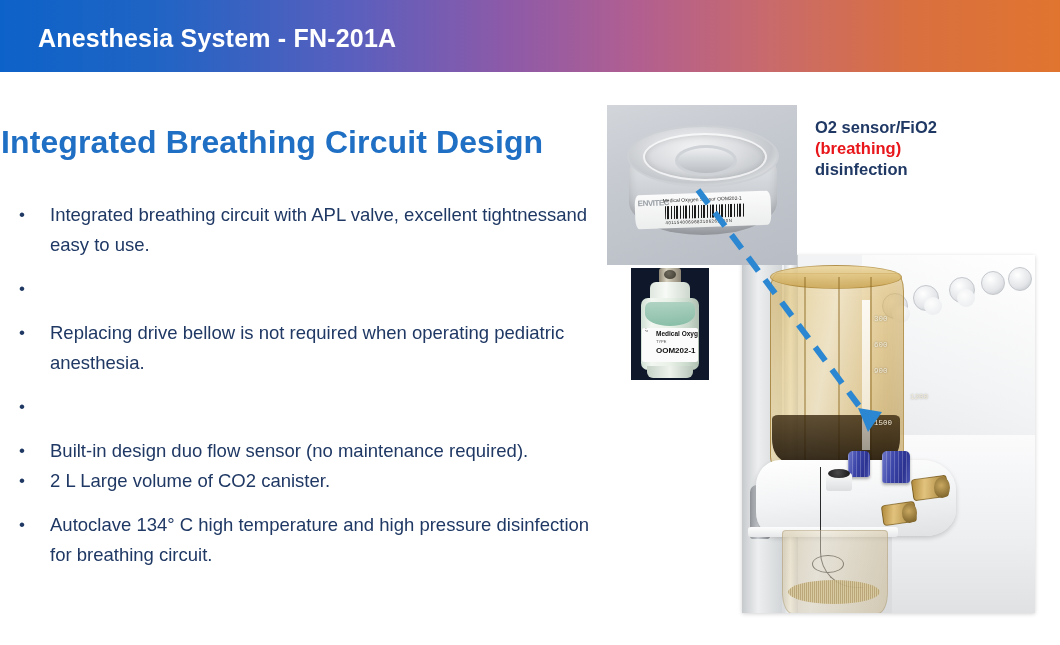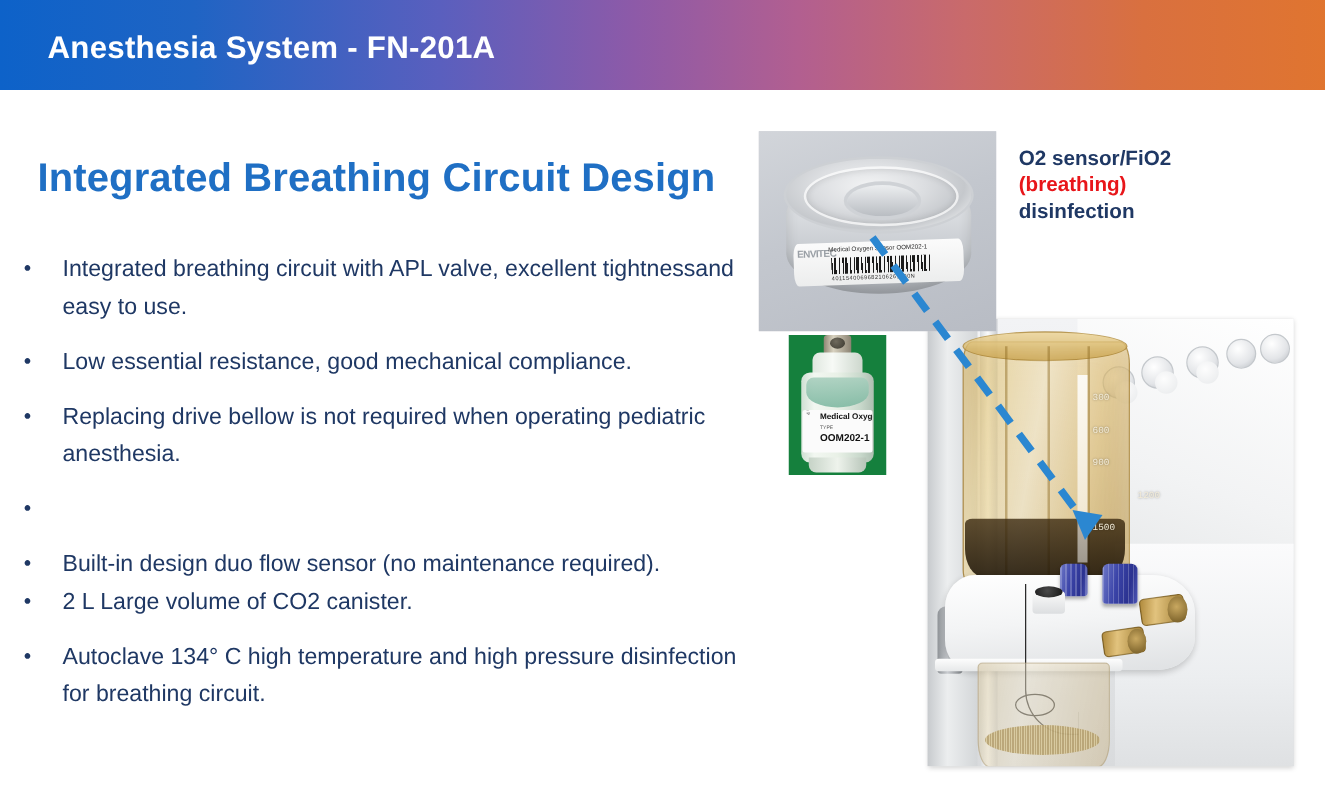--- a/index.html
+++ b/index.html
@@ -39,21 +39,21 @@
     color: #ffffff;
     font-size: 25px;
     font-weight: bold;
     letter-spacing: 0.2px;
     white-space: nowrap;
   }
 
   
   #main-heading {
     position: absolute;
-    left: 30px;
+    left: 1px;
     top: 124px;
     color: #1f6fc4;
     font-size: 32px;
     font-weight: bold;
     letter-spacing: 0.1px;
     white-space: nowrap;
   }
 
   
   #bullet-list {
@@ -191,21 +191,21 @@
     letter-spacing: 0.4px;
   }
 
   #photo-sensor-cell {
     position: absolute;
     left: 631px;
     top: 268px;
     width: 78px;
     height: 112px;
     z-index: 3;
-    background: #15803d;
+    background: #0f172a;
   }
   .cell-cap {
     position: absolute;
     left: 28px; top: 0;
     width: 22px; height: 16px;
     background: linear-gradient(90deg, #8e8673, #d8d2c0 35%, #8a8272);
     border-radius: 3px;
   }
   .cell-cap-dot {
     position: absolute;
@@ -505,21 +505,20 @@
 
 <div id="bullet-list">
 
   <div class="bullet-row" style="margin-bottom:14px;">
     <span class="bullet-marker">•</span>
     <span class="bullet-text">Integrated breathing circuit with APL valve, excellent tightnessand easy to use.</span>
   </div>
 
   <div class="bullet-row" style="margin-bottom:14px;">
     <span class="bullet-marker">•</span>
-    <span class="bullet-text">Low essential resistance, good mechanical compliance.</span>
   </div>
 
   <div class="bullet-row" style="margin-bottom:14px;">
     <span class="bullet-marker">•</span>
     <span class="bullet-text">Replacing drive bellow is not required when operating pediatric anesthesia.</span>
   </div>
 
   <div class="bullet-row" style="margin-bottom:14px;">
     <span class="bullet-marker">•</span>
   </div>

